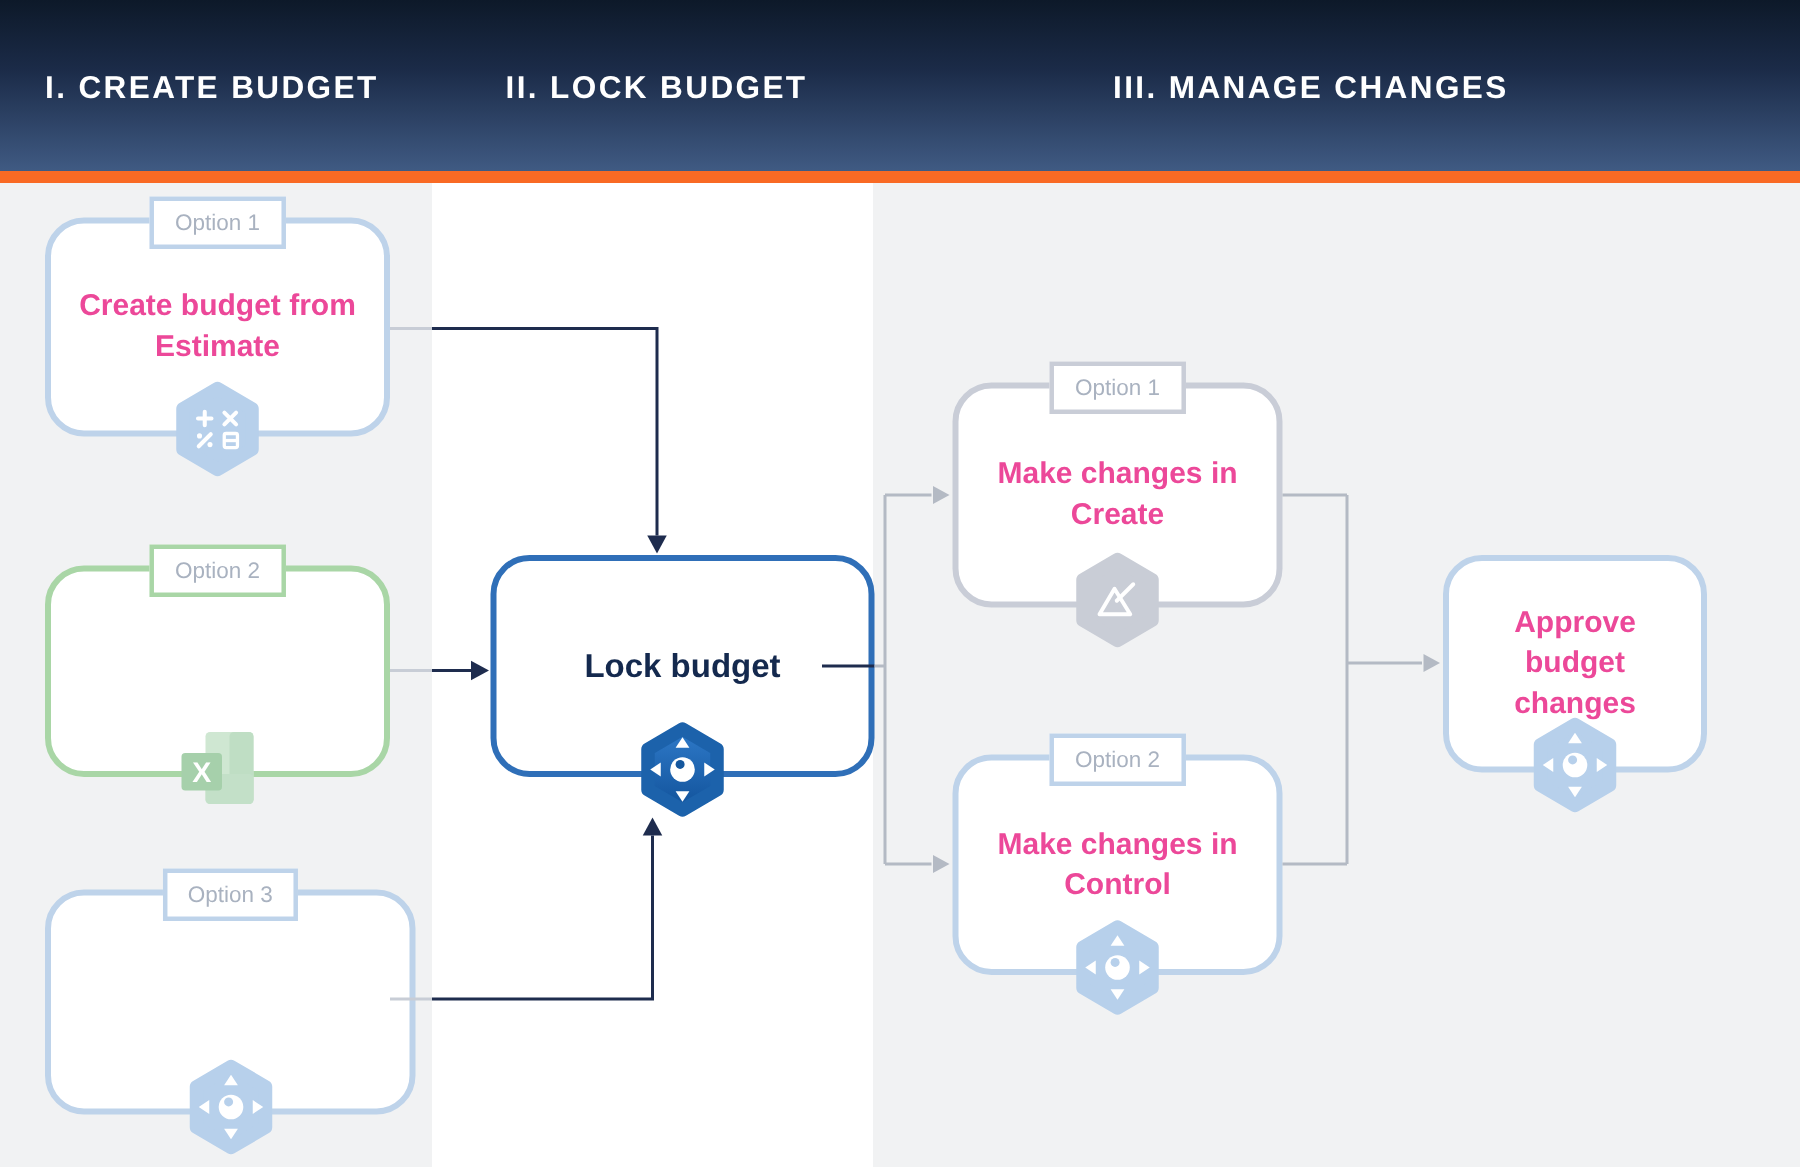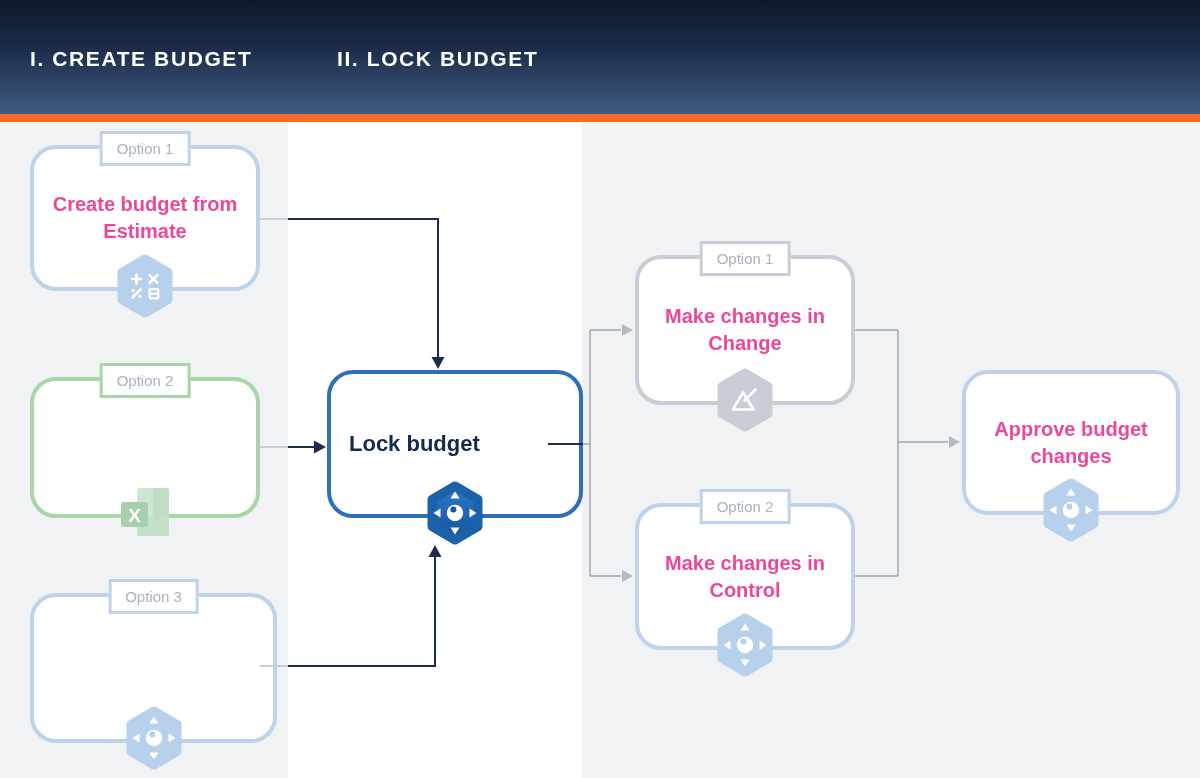--- a/index.html
+++ b/index.html
@@ -18,21 +18,21 @@
     letter-spacing:1.6px;white-space:nowrap;
   }
   
   .panel{position:absolute;top:122px;height:656px;z-index:0;}
   .panel-left{left:0;width:288px;background:#f1f2f3;}
   .panel-mid{left:288px;width:294px;background:#ffffff;}
   .panel-right{left:582px;width:618px;background:#f1f2f3;}
   
   .node{
     position:absolute;box-sizing:border-box;background:#ffffff;border-radius:26px;
-    border:4px solid #bed3ea;display:flex;align-items:center;
+    border:4px solid #bed3ea;display:flex;align-items:center;justify-content:center;
     text-align:center;z-index:2;
   }
   .node .label{
     font-weight:bold;font-size:20px;line-height:1.35;color:#ec4899;padding:0 18px;
   }
   .node.green{border-color:#a9d6a6;}
   .node.gray{border-color:#c9cdd7;}
   .node.active{border-color:#2f6fb8;}
   .node.active .label{color:#14294e;font-size:22px;}
   .tab{
@@ -53,20 +53,21 @@
 </head>
 <body>
 
 <div class="panel panel-left"></div>
 <div class="panel panel-mid"></div>
 <div class="panel panel-right"></div>
 
 <div class="header">
   <span class="phase" style="left:337px">II. LOCK BUDGET</span>
   <span class="phase" style="left:30px">I. CREATE BUDGET</span>
+  <span class="phase" style="left:742px">III. MANAGE CHANGES</span>
   <div class="accent-bar"></div>
 </div>
 
 <div class="node" style="left:30px;top:145px;width:230px;height:146px">
   <div class="tab"><span>Option 1</span></div>
   <div class="label">Create budget from Estimate</div>
   <div class="icon">
     <svg viewBox="-29 -32 58 64" width="58" height="64">
       <polygon points="0,-27 23,-13.5 23,13.5 0,27 -23,13.5 -23,-13.5" fill="#b7d0eb" stroke="#b7d0eb" stroke-width="9" stroke-linejoin="round"></polygon>
       <g stroke="#ffffff" stroke-width="2.7" stroke-linecap="round" fill="none">
@@ -130,21 +131,21 @@
         <path d="M21.5,0 L14.5,-4.6 L14.5,4.6 Z"></path>
         <circle cx="0" cy="0" r="8.2"></circle>
       </g>
       <circle cx="-1.6" cy="-3.4" r="3" fill="#15579e"></circle>
     </svg>
   </div>
 </div>
 
 <div class="node gray" style="left:635px;top:255px;width:220px;height:150px">
   <div class="tab gray"><span>Option 1</span></div>
-  <div class="label">Make changes in Change</div>
+  <div class="label">Make changes in Create</div>
   <div class="icon">
     <svg viewBox="-29 -32 58 64" width="58" height="64">
       <polygon points="0,-27 23,-13.5 23,13.5 0,27 -23,13.5 -23,-13.5" fill="#c9cdd6" stroke="#c9cdd6" stroke-width="9" stroke-linejoin="round"></polygon>
       <path d="M-2,-7.5 L8.5,9.5 L-12,9.5 Z" fill="none" stroke="#ffffff" stroke-width="2.6" stroke-linejoin="round"></path>
       <line x1="10.5" y1="-10.5" x2="-0.5" y2="0.5" stroke="#ffffff" stroke-width="2.6" stroke-linecap="round"></line>
     </svg>
   </div>
 </div>
 
 <div class="node" style="left:635px;top:503px;width:220px;height:147px">
@@ -158,21 +159,21 @@
         <path d="M0,21.5 L4.6,14.5 L-4.6,14.5 Z"></path>
         <path d="M-21.5,0 L-14.5,-4.6 L-14.5,4.6 Z"></path>
         <path d="M21.5,0 L14.5,-4.6 L14.5,4.6 Z"></path>
         <circle cx="0" cy="0" r="8.2"></circle>
       </g>
       <circle cx="-1.6" cy="-3.4" r="3" fill="#b7d0eb"></circle>
     </svg>
   </div>
 </div>
 
-<div class="node" style="left:962px;top:370px;width:218px;height:145px">
+<div class="node" style="left:962px;top:370px;width:176px;height:145px">
   <div class="label">Approve budget changes</div>
   <div class="icon">
     <svg viewBox="-29 -32 58 64" width="58" height="64">
       <polygon points="0,-27 23,-13.5 23,13.5 0,27 -23,13.5 -23,-13.5" fill="#b7d0eb" stroke="#b7d0eb" stroke-width="9" stroke-linejoin="round"></polygon>
       <g fill="#ffffff">
         <path d="M0,-21.5 L4.6,-14.5 L-4.6,-14.5 Z"></path>
         <path d="M0,21.5 L4.6,14.5 L-4.6,14.5 Z"></path>
         <path d="M-21.5,0 L-14.5,-4.6 L-14.5,4.6 Z"></path>
         <path d="M21.5,0 L14.5,-4.6 L14.5,4.6 Z"></path>
         <circle cx="0" cy="0" r="8.2"></circle>

